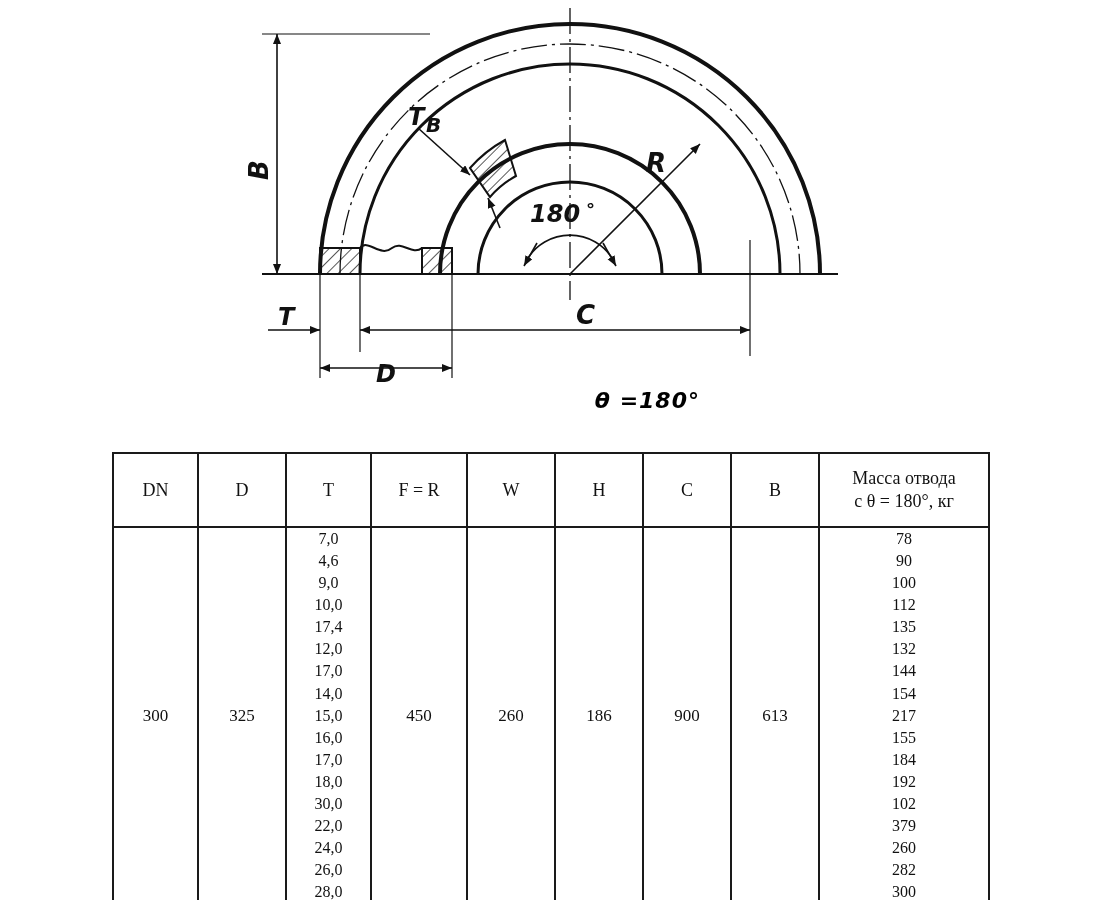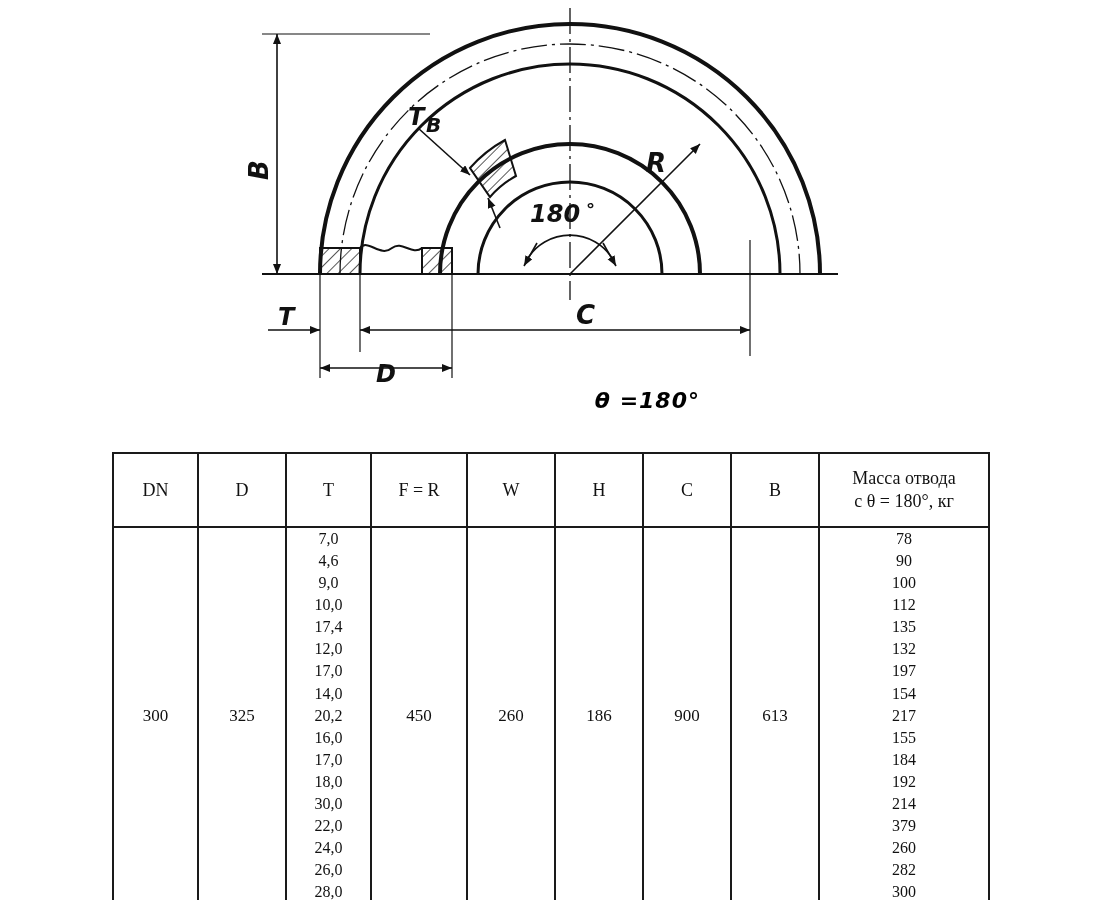--- a/index.html
+++ b/index.html
@@ -198,21 +198,21 @@
         <td class="stack">
           <div class="col-stack">
               <div>7,0</div>
               <div>4,6</div>
               <div>9,0</div>
               <div>10,0</div>
               <div>17,4</div>
               <div>12,0</div>
               <div>17,0</div>
               <div>14,0</div>
-              <div>20,2</div>
+              <div>15,0</div>
               <div>16,0</div>
               <div>17,0</div>
               <div>18,0</div>
               <div>30,0</div>
               <div>22,0</div>
               <div>24,0</div>
               <div>26,0</div>
               <div>28,0</div>
             </div>
         </td>
@@ -222,27 +222,27 @@
         <td>900</td>
         <td>613</td>
         <td class="stack">
           <div class="col-stack">
               <div>78</div>
               <div>90</div>
               <div>100</div>
               <div>112</div>
               <div>135</div>
               <div>132</div>
-              <div>197</div>
+              <div>144</div>
               <div>154</div>
               <div>217</div>
               <div>155</div>
               <div>184</div>
               <div>192</div>
-              <div>214</div>
+              <div>102</div>
               <div>379</div>
               <div>260</div>
               <div>282</div>
               <div>300</div>
             </div>
         </td>
       </tr>
     </tbody>
   </table>
 </div>

